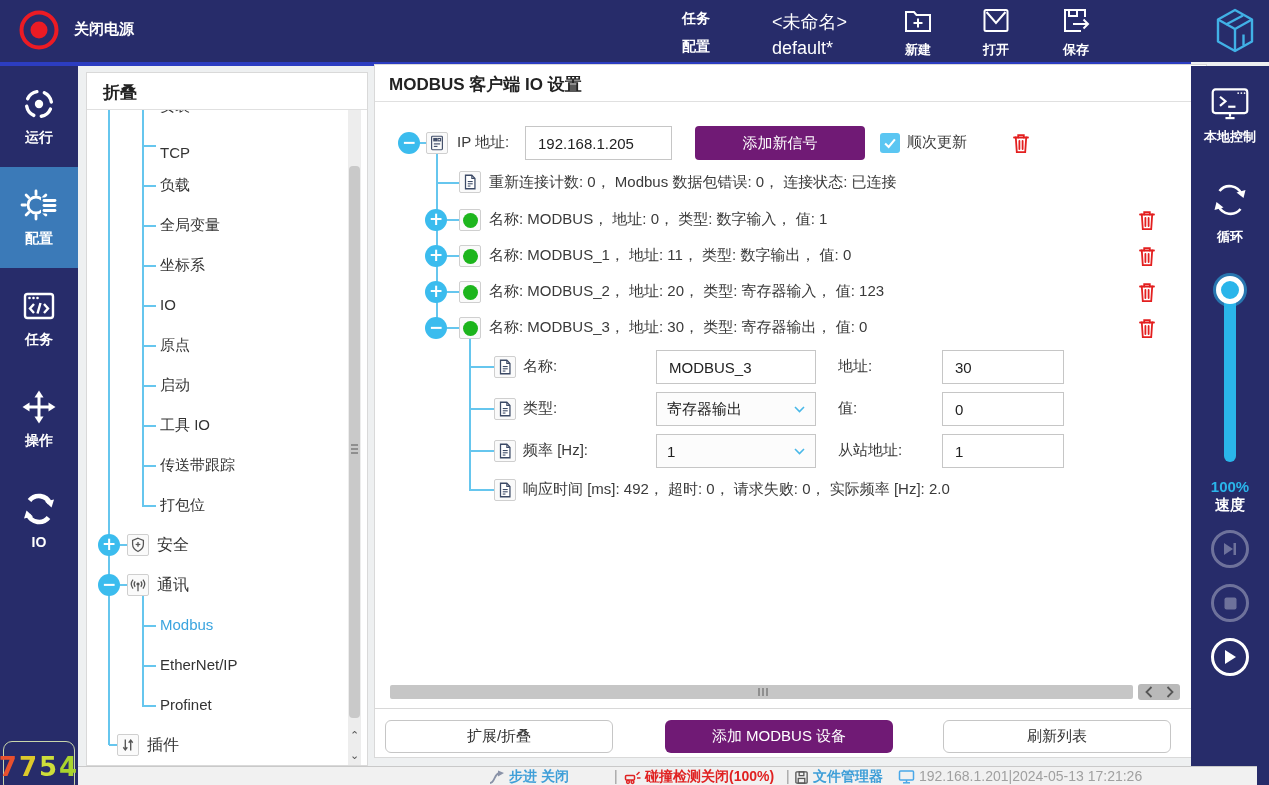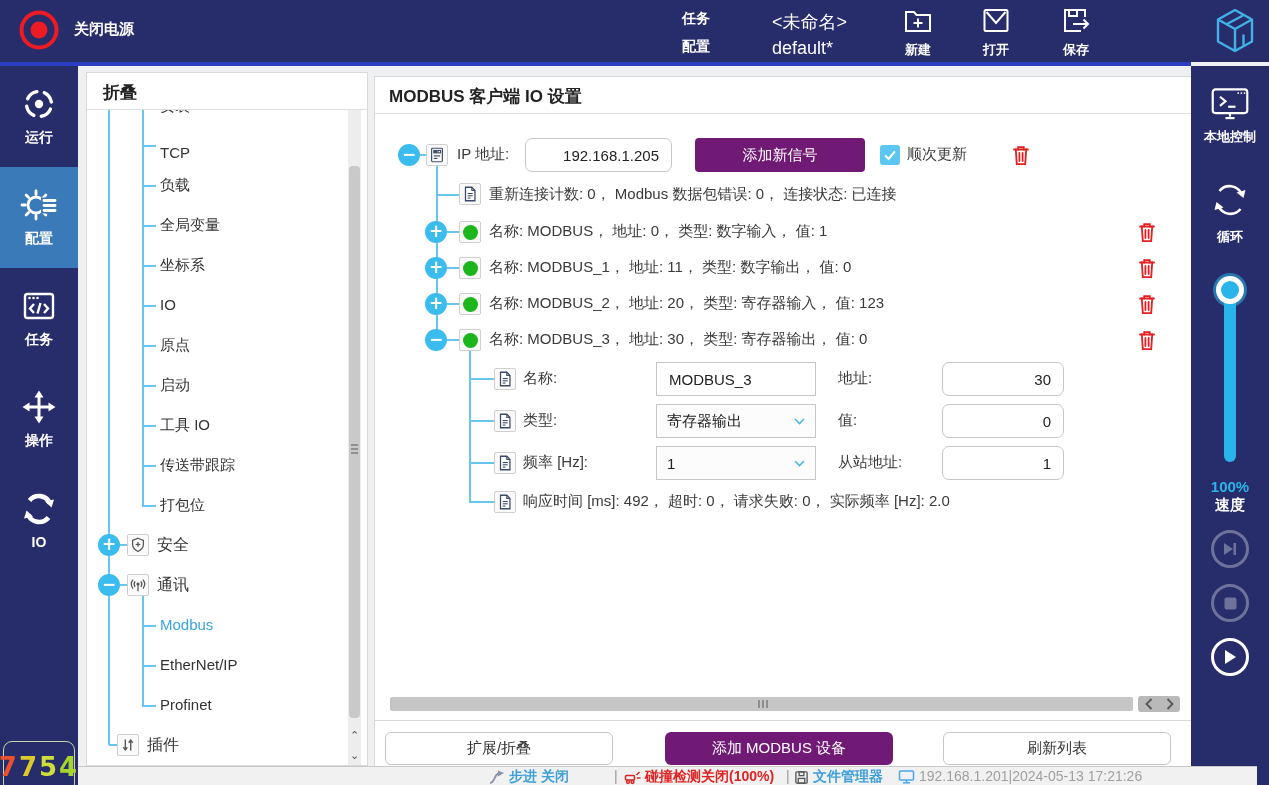--- a/index.html
+++ b/index.html
@@ -30,41 +30,41 @@
   .rn-lbl{position:absolute;left:0;width:78px;text-align:center;color:#fff;font-size:13px;font-weight:bold;}
   .slider-track{position:absolute;left:33px;top:222px;width:12px;height:174px;background:#2ab5ea;border-radius:6px;}
   .slider-knob{position:absolute;left:25px;top:210px;width:28px;height:28px;border-radius:50%;background:#2ab5ea;border:5px solid #fff;box-sizing:border-box;box-shadow:0 0 0 3px rgba(42,181,234,.55);}
   .speed-val{position:absolute;left:0;top:412px;width:78px;text-align:center;color:#2ab5ea;font-size:15px;font-weight:bold;}
   .speed-lbl{position:absolute;left:0;top:430px;width:78px;text-align:center;color:#fff;font-size:15px;font-weight:bold;}
   .cbtn{position:absolute;left:20px;width:38px;height:38px;border-radius:50%;border:3px solid #fff;box-sizing:border-box;display:flex;align-items:center;justify-content:center;}
   .cbtn.dim{opacity:.33;}
   
   .panel{position:absolute;background:#fff;border:1px solid #d9d9d9;box-sizing:border-box;}
   .tree-panel{left:86px;top:72px;width:282px;height:694px;}
-  .main-panel{left:374px;top:76px;width:833px;height:694px;}
+  .main-panel{left:374px;top:64px;width:833px;height:694px;}
   .panel-header{position:absolute;left:0;top:0;right:0;height:36px;border-bottom:1px solid #e0e0e0;background:#fff;}
   .panel-header .ph-lbl{position:absolute;left:16px;top:8px;font-size:17px;font-weight:bold;color:#222;}
   .tree-body{position:absolute;left:0;top:37px;right:0;bottom:0;overflow:hidden;}
   .main-body{position:absolute;left:0;top:37px;right:0;bottom:0;overflow:hidden;}
   
   .vline{position:absolute;width:2px;background:#66c6ee;}
   .hline{position:absolute;height:2px;background:#66c6ee;}
   .titem{position:absolute;height:20px;font-size:15px;color:#333;white-space:nowrap;}
   .titem.sel{color:#3aa4df;}
   .circle-node{position:absolute;width:22px;height:22px;border-radius:50%;background:#3bbcee;color:#fff;text-align:center;line-height:20px;font-size:17px;font-weight:bold;font-family:"DejaVu Sans",sans-serif;}
   .box-icon{position:absolute;width:22px;height:22px;border:1px solid #cfcfcf;background:#fafafa;border-radius:2px;box-sizing:border-box;display:flex;align-items:center;justify-content:center;}
   .green-dot{width:15px;height:15px;border-radius:50%;background:#1cb51c;}
   .tscroll-track{position:absolute;left:261px;top:0;width:13px;height:656px;background:#ededed;}
   .tscroll-thumb{position:absolute;left:262px;top:56px;width:11px;height:552px;background:#c9c9c9;border-radius:4px;}
   .tscroll-grip{position:absolute;left:264px;width:7px;height:1.5px;background:#8f8f8f;}
   .tscroll-chev{position:absolute;left:261px;width:13px;height:18px;text-align:center;font-size:11px;color:#555;line-height:18px;}
   
   .rowtext{position:absolute;font-size:15px;color:#3a3a3a;white-space:nowrap;}
   .tinput{position:absolute;height:34px;border:1px solid #c6c6c6;background:#fff;font-family:"Liberation Sans","DejaVu Sans",sans-serif;font-size:15px;color:#222;padding:0 12px;box-sizing:border-box;outline:none;}
-  .num{text-align:right;border-radius:7px;}
+  .num{text-align:left;}
   .tselect{position:absolute;height:34px;border:1px solid #c6c6c6;background:#fcfcfc;box-sizing:border-box;display:flex;align-items:center;justify-content:space-between;padding:0 10px;font-size:15px;color:#222;}
   .btn-accent{position:absolute;background:#701a75;color:#fff;border:none;border-radius:4px;font-size:15px;font-family:inherit;display:flex;align-items:center;justify-content:center;}
   .btn-plain{position:absolute;background:#fff;color:#333;border:1px solid #c6c6c6;border-radius:6px;font-size:15px;font-family:inherit;display:flex;align-items:center;justify-content:center;box-sizing:border-box;}
   .checkbox{position:absolute;width:20px;height:20px;background:#5bc6f2;border-radius:3px;display:flex;align-items:center;justify-content:center;}
   .trash{position:absolute;width:20px;height:22px;}
   .hscroll-track{position:absolute;left:15px;top:583px;width:743px;height:14px;background:#c6c6c6;border-radius:2px;}
   .hscroll-grip span{position:absolute;top:3px;width:1.5px;height:8px;background:#8f8f8f;display:block;}
   .hscroll-arrows{position:absolute;left:763px;top:582px;width:42px;height:16px;background:#b9b9b9;border-radius:3px;display:flex;align-items:center;justify-content:space-around;}
   .footer-divider{position:absolute;left:0;top:606px;width:100%;height:1px;background:#d8d8d8;}
   

